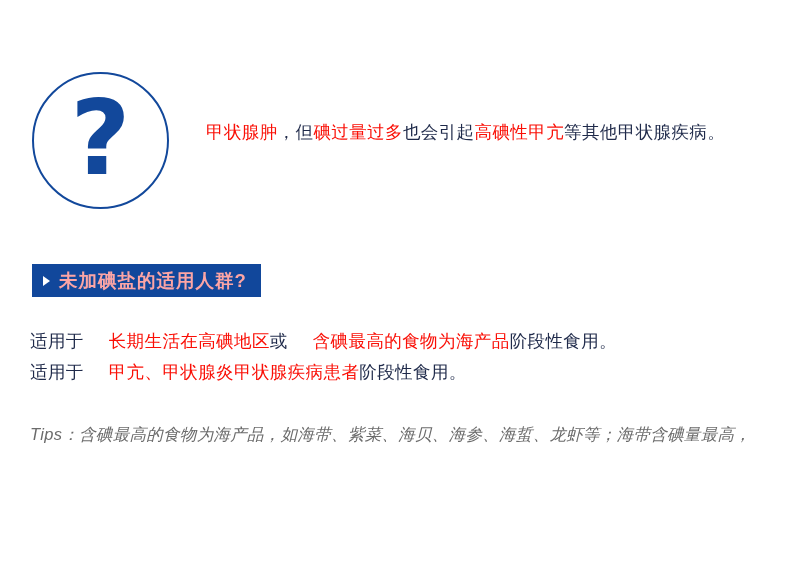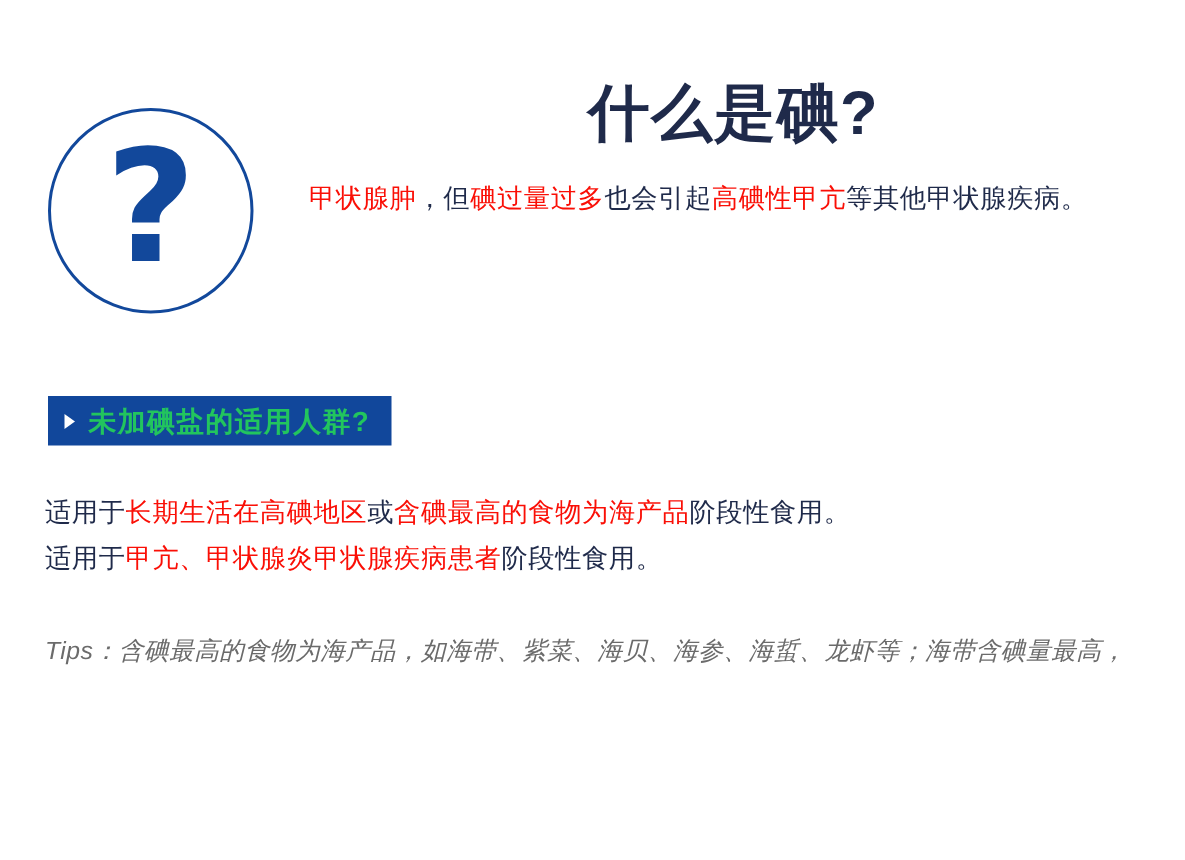--- a/index.html
+++ b/index.html
@@ -78,21 +78,21 @@
   }
   .intro .hl { color: #fa0f06; }
 
   
   .banner {
     position: absolute;
     left: 32px;
     top: 264px;
     height: 33px;
     background: #11479b;
-    color: #22c55e;
+    color: #fca5a5;
     display: flex;
     align-items: center;
     padding: 0 14px 0 11px;
     box-sizing: border-box;
     font-size: 18.5px;
     font-weight: bold;
     letter-spacing: 1px;
   }
   .banner .tri {
     display: inline-block;
@@ -108,21 +108,21 @@
   .apply-lines {
     position: absolute;
     left: 30px;
     top: 326px;
     width: 740px;
     color: #1f2a4a;
     font-size: 17.5px;
     line-height: 31px;
     letter-spacing: 0.4px;
   }
-  .apply-lines .hl { color: #fa0f06; }
+  .apply-lines .hl { color: #fa0f06; margin-left: 25px; }
   .apply-lines .line { white-space: nowrap; }
 
   
   .tips {
     position: absolute;
     left: 30px;
     top: 418px;
     width: 748px;
     color: #6b6b6b;
     font-size: 16.5px;
@@ -133,21 +133,20 @@
 </style>
 </head>
 <body>
 
 <div class="page">
 
   <div class="qmark-badge">
     <div class="qmark-glyph">?</div>
   </div>
 
-  <div class="title">什么是碘?</div>
 
   <div class="intro">
       <div class="line"><span class="hl">甲状腺肿</span><span>，但</span><span class="hl">碘过量过多</span><span>也会引起</span><span class="hl">高碘性甲亢</span><span>等其他甲状腺疾病。</span></div>
     </div>
 
   <div class="banner">
     <span class="tri"></span>
     <span>未加碘盐的适用人群?</span>
   </div>
 

